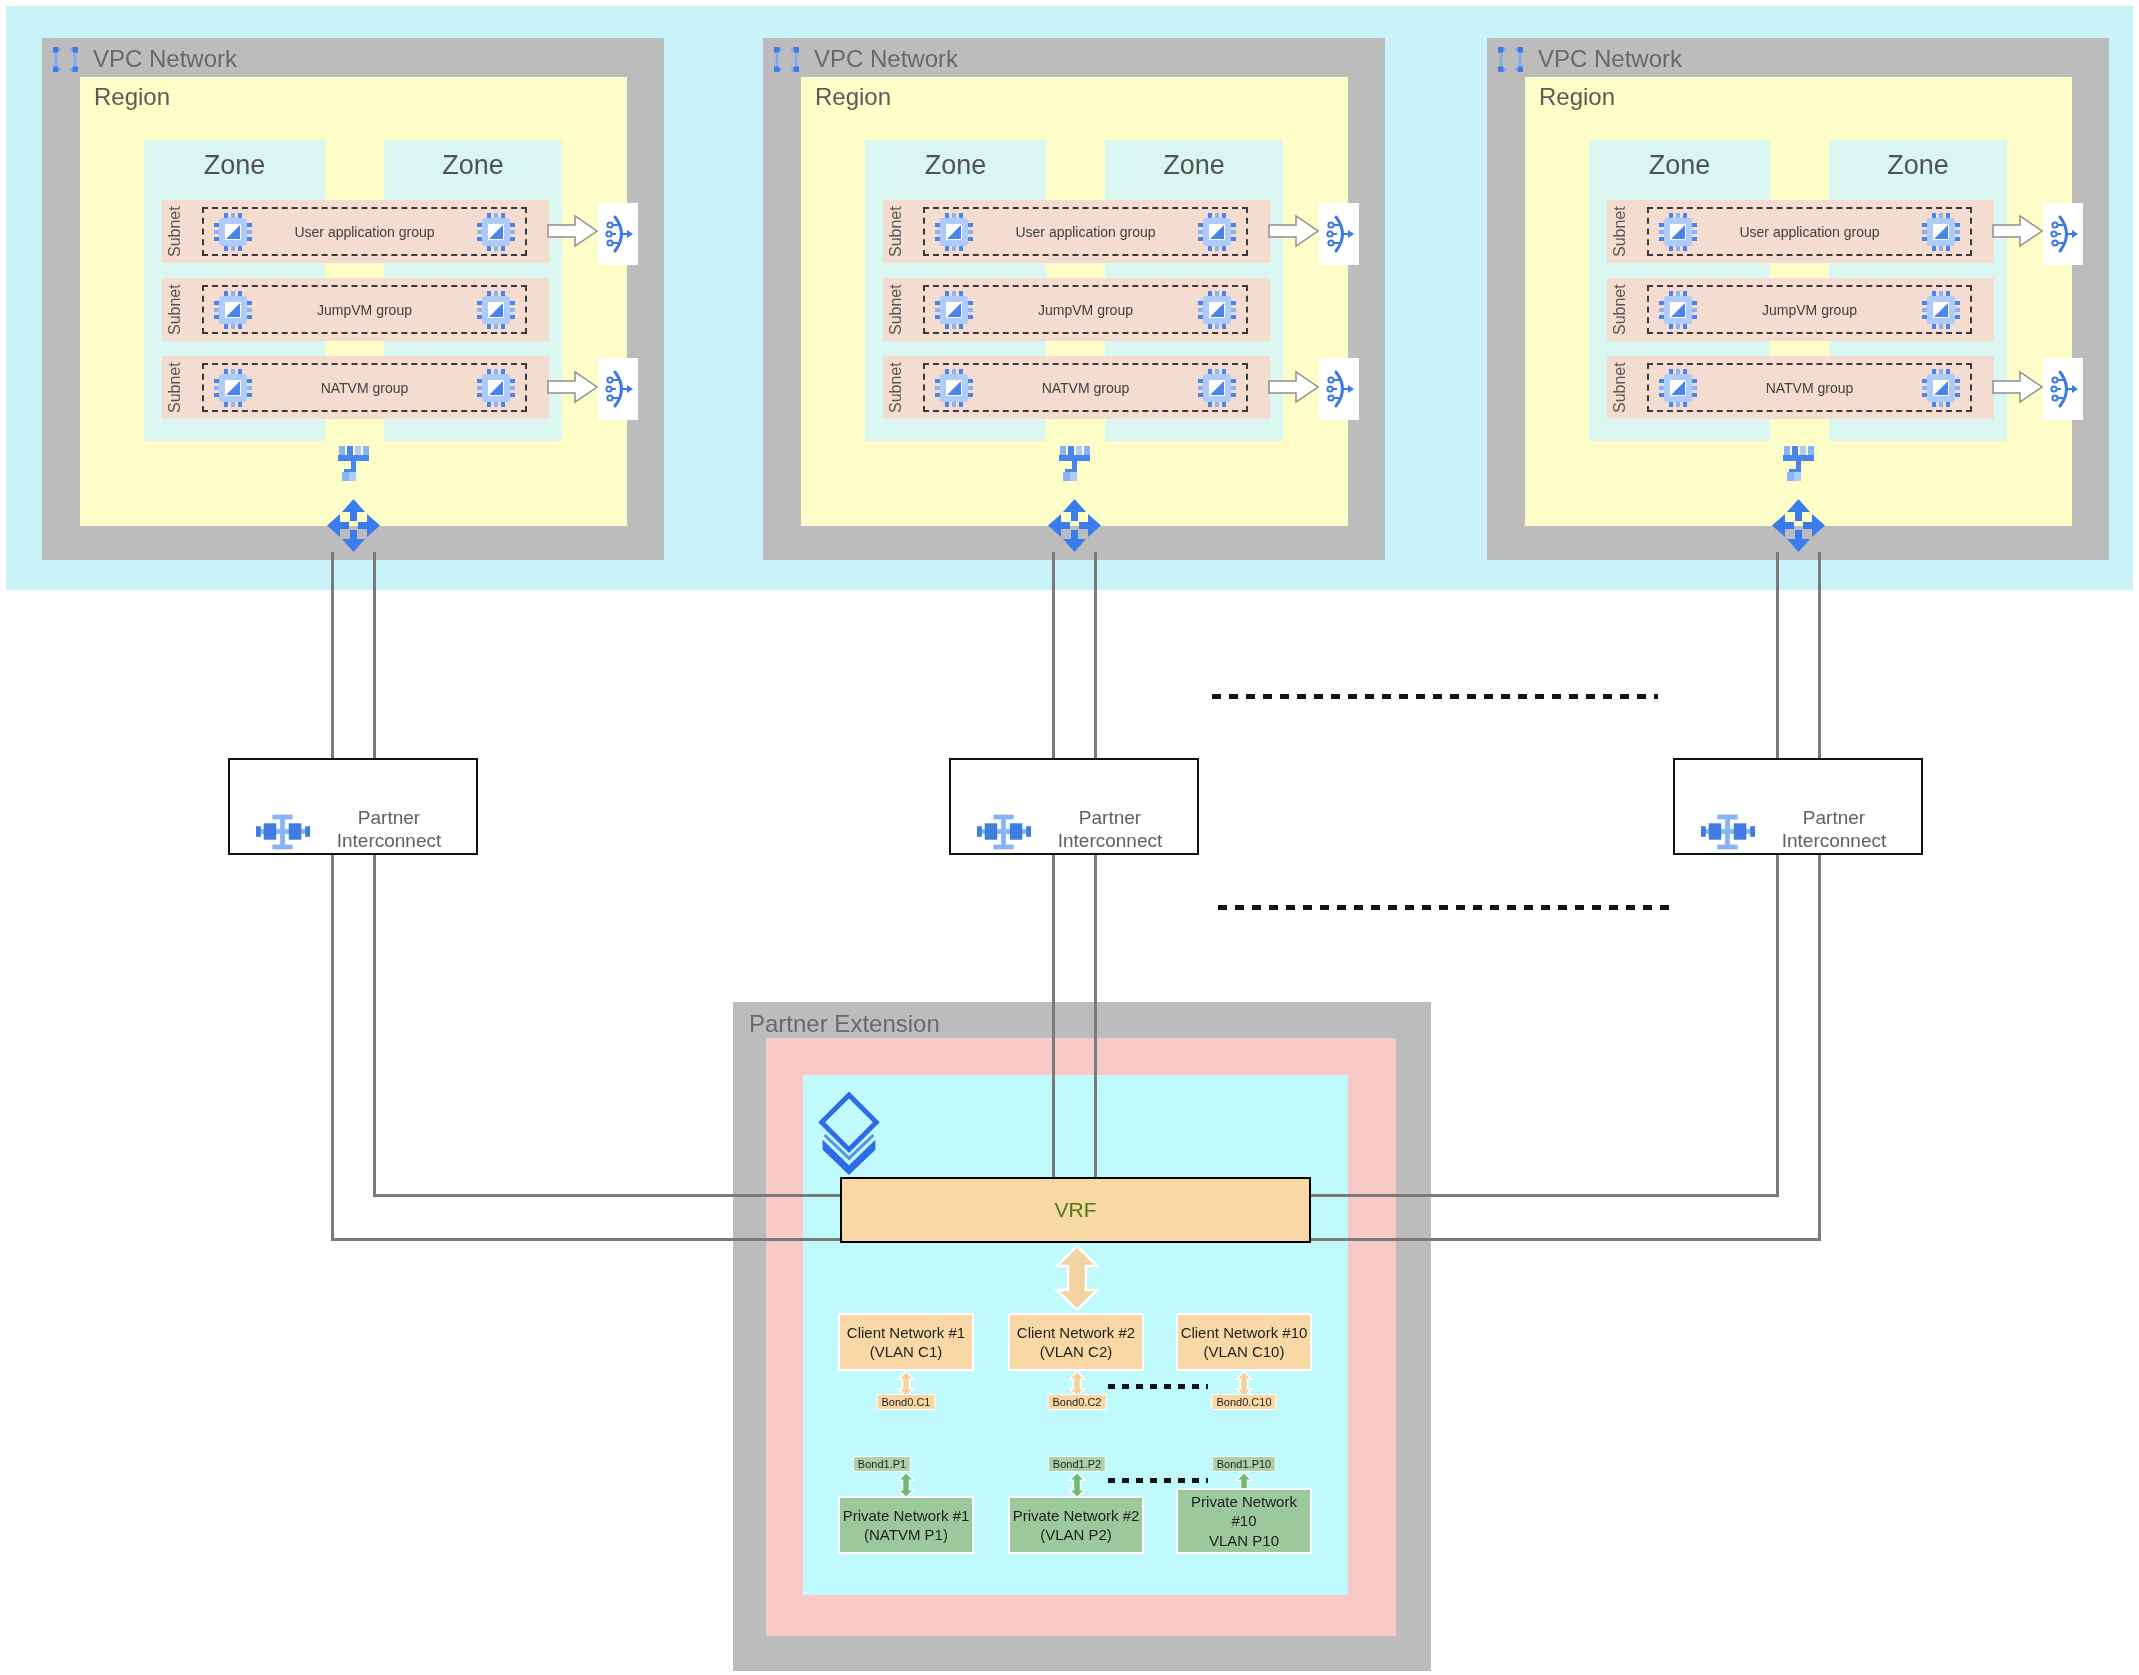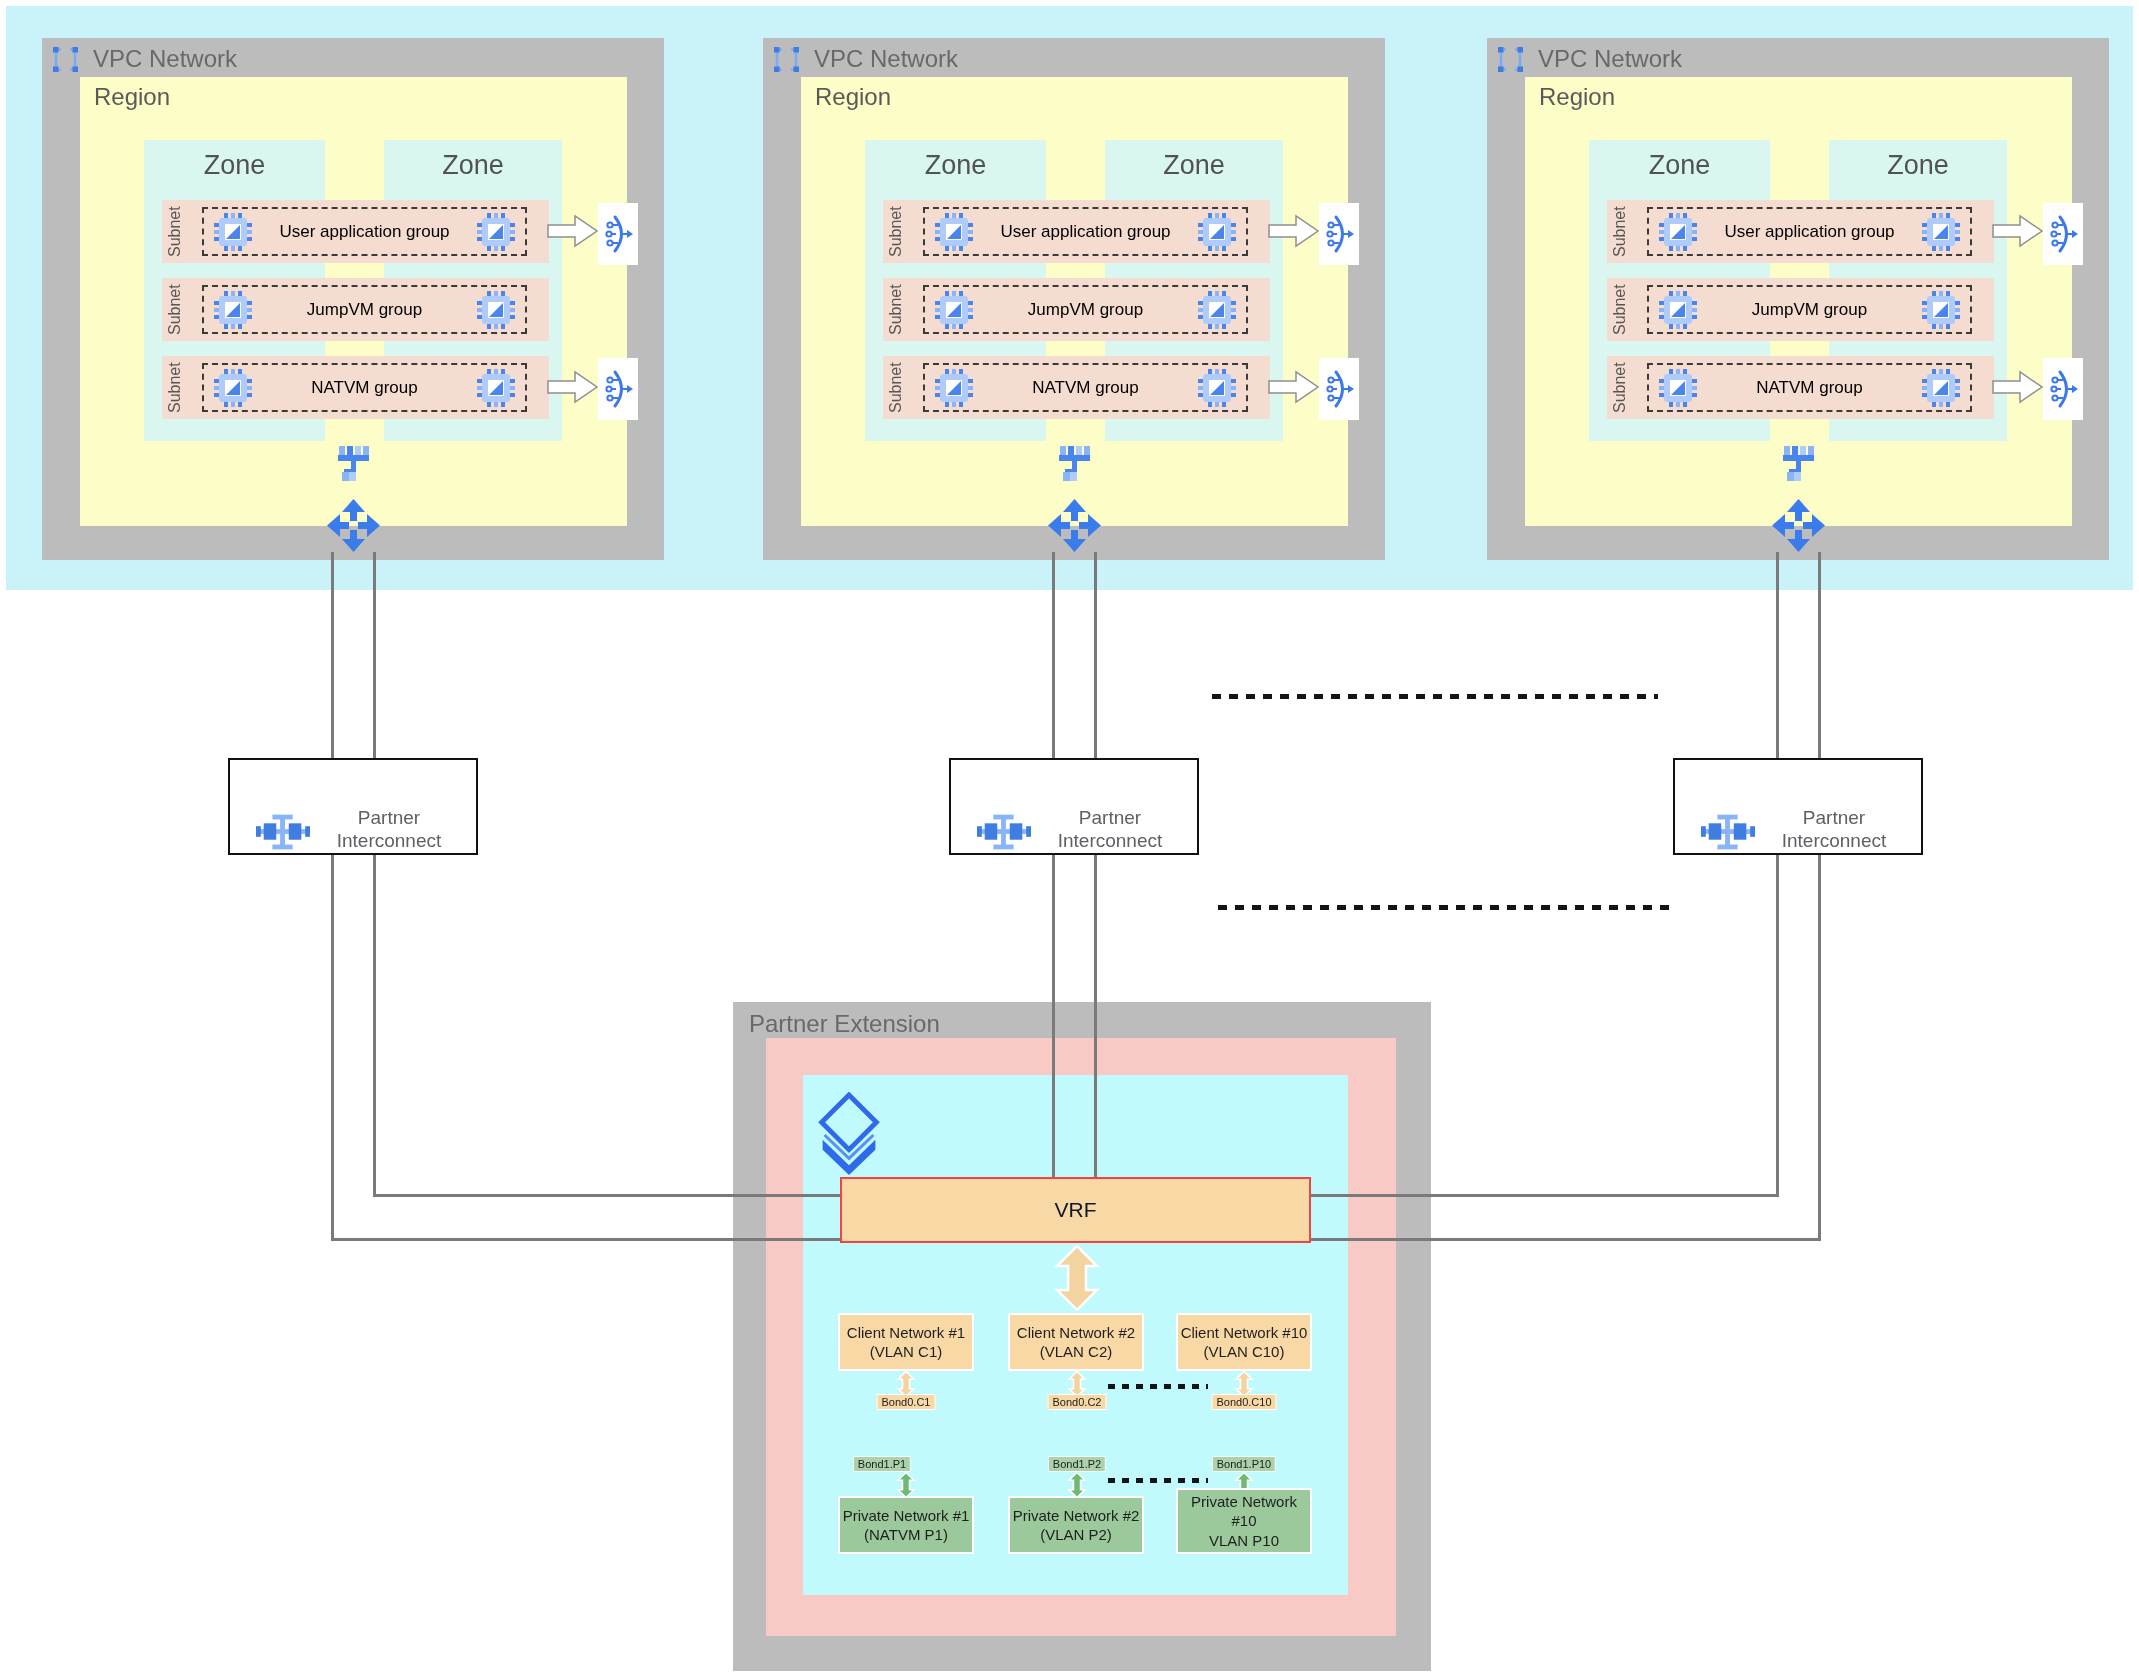--- a/index.html
+++ b/index.html
@@ -19,21 +19,21 @@
   .zone{position:absolute;top:102px;width:181px;height:301px;background:#d9f6f1;text-align:center;}
   .zone-a{left:102px;}
   .zone-b{left:342px;width:178px;}
   .zone-label{margin-top:10px;font-size:27px;color:#525252;}
   .subnet{position:absolute;left:120px;width:387px;height:63px;background:#f5dcd0;}
   .row-0{top:162px}.row-1{top:240px}.row-2{top:318px}
   .subnet-label{position:absolute;left:2px;top:0;bottom:0;width:22px;writing-mode:vertical-rl;transform:rotate(180deg);display:flex;align-items:center;justify-content:center;font-size:16px;color:#565656;}
   .group-box{position:absolute;left:40px;top:7px;right:22px;bottom:7px;border:2px dashed #3a3a3a;}
   .vm{position:absolute;top:50%;transform:translateY(-50%);width:40px;height:40px;}
   .vm-l{left:9px}.vm-r{right:9px}
-  .group-label{position:absolute;inset:0;display:flex;align-items:center;justify-content:center;font-size:17px;color:#000000;}
+  .group-label{position:absolute;inset:0;display:flex;align-items:center;justify-content:center;font-size:14px;color:#404040;}
   .harrow{position:absolute;left:505px;width:52px;height:34px;}
   .harrow-0{top:176px}.harrow-2{top:332px}
   .lb{position:absolute;left:556px;width:40px;height:62px;background:#fff;display:flex;align-items:center;justify-content:center;}
   .lb-0{top:165px}.lb-2{top:320px}
   .lb svg{width:30px;height:44px;}
   .net-icon{position:absolute;left:293px;top:407px;width:37px;height:37px;}
   .router-icon{position:absolute;left:284px;top:460px;width:55px;height:55px;}
 
   
   .vl{position:absolute;width:3px;background:#7a7a7a;}
@@ -45,21 +45,21 @@
   .pi{position:absolute;top:758px;width:250px;height:97px;background:#fff;border:2px solid #111;display:flex;align-items:flex-end;}
   .pi-icon{margin-left:26px;width:54px;height:42px;flex:none;}
   .pi-label{flex:1;text-align:center;font-size:19px;line-height:1.25;color:#5d6165;padding:0 14px 0 6px;}
 
   
   .re-gray{position:absolute;left:733px;top:1002px;width:698px;height:669px;background:#bcbcbc;}
   .re-label{position:absolute;left:749px;top:1010px;font-size:24px;color:#696969;}
   .re-pink{position:absolute;left:766px;top:1038px;width:630px;height:598px;background:#f8c9c5;}
   .re-cyan{position:absolute;left:803px;top:1075px;width:545px;height:520px;background:#c0fafd;}
   .layers-icon{position:absolute;left:818px;top:1092px;width:62px;height:84px;}
-  .vrf{position:absolute;left:840px;top:1177px;width:471px;height:66px;background:#f8d9a6;border:2px solid #ef4444;display:flex;align-items:center;justify-content:center;font-size:21px;color:#0f172a;}
+  .vrf{position:absolute;left:840px;top:1177px;width:471px;height:66px;background:#f8d9a6;border:2px solid #000000;display:flex;align-items:center;justify-content:center;font-size:21px;color:#4d7c0f;}
   .big-arrow{position:absolute;left:1049px;top:1245px;width:56px;height:66px;}
   .netbox{position:absolute;width:136px;display:flex;flex-direction:column;align-items:center;justify-content:center;text-align:center;font-size:15px;line-height:1.3;color:#1f1f1f;border:2px solid #fff;}
   .cn{top:1313px;height:58px;background:#f8d9a6;}
   .pn{top:1496px;height:58px;background:#9bc99b;}
   .pn-10{top:1488px;height:66px;}
   .sm-arrow{position:absolute;width:22px;height:26px;}
   .chip{position:absolute;transform:translateX(-50%);font-size:11px;color:#222;padding:1px 4px;border:1px solid #fff;white-space:nowrap;}
   .chip-c{background:#f8d9a6;}
   .chip-p{background:#abd3ab;}
   .bms{position:absolute;left:838px;top:1404px;width:464px;height:53px;background:#c8c1ef;border:2px solid #fff;border-radius:28px;display:flex;align-items:center;justify-content:center;font-size:26px;color:#2b2b2b;}

